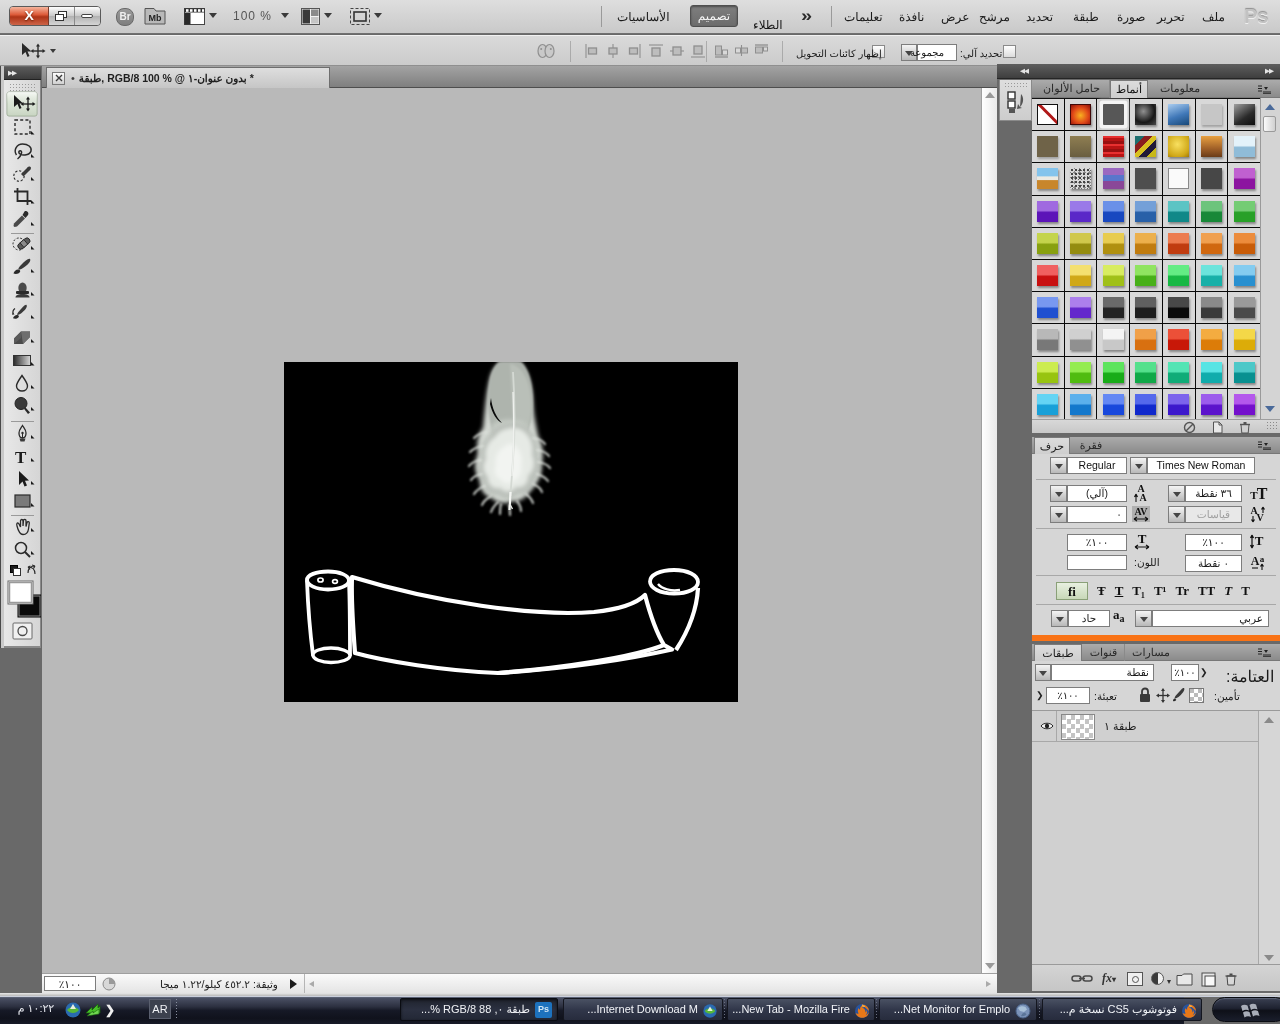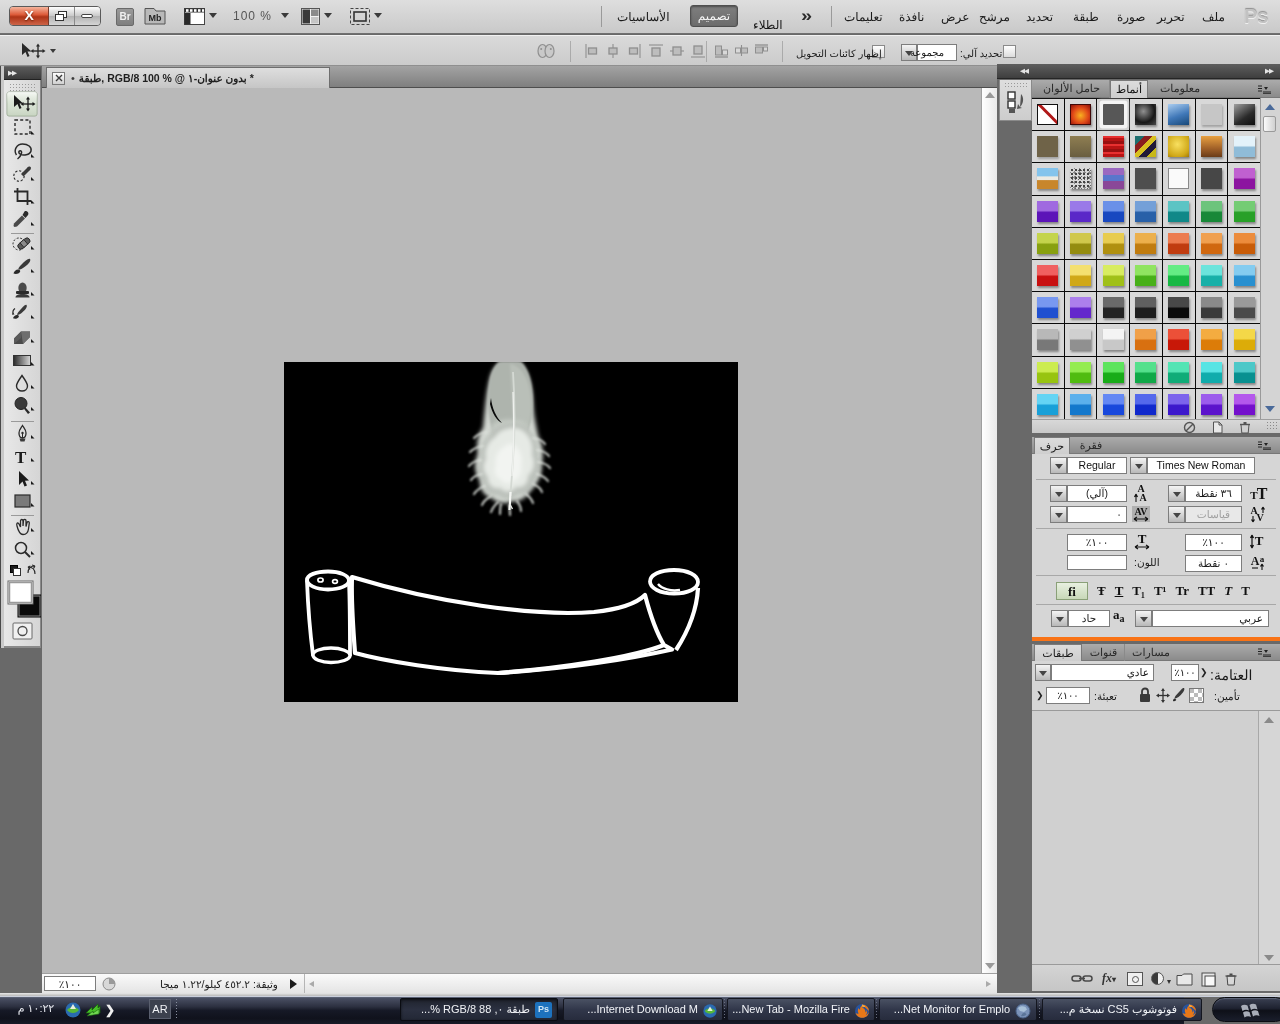--- a/index.html
+++ b/index.html
@@ -26,21 +26,21 @@
       <svg width="12" height="11" viewBox="0 0 12 11">
           <rect x="3.5" y="0.5" width="8" height="6" fill="#fff" stroke="#333"></rect>
           <rect x="0.5" y="3.5" width="8" height="6" fill="#fff" stroke="#333"></rect>
         </svg>
     </div>
     <div style="width:26px;height:100%;background:linear-gradient(#fdfdfd,#c9c9c9 50%,#b2b2b2 52%,#d5d5d5);display:flex;align-items:center;justify-content:center">
       <div style="width:12px;height:4px;background:#fff;border:1px solid #444;border-radius:2px"></div>
     </div>
   </div>
 
-  <div class="a" style="left:116px;top:8px;width:18px;height:18px;background:linear-gradient(#9a9a9a,#7e7e7e);border:1px solid #6a6a6a;border-radius:2px;color:#f0f0f0;font-size:10px;font-weight:bold;text-align:center;line-height:16px">Br</div>
+  <div class="a" style="left:116px;top:8px;width:18px;height:18px;background:linear-gradient(#9a9a9a,#7e7e7e);border:1px solid #6a6a6a;border-radius:8px;color:#f0f0f0;font-size:10px;font-weight:bold;text-align:center;line-height:16px">Br</div>
   <div class="a" style="left:144px;top:7px;width:22px;height:19px">
     <svg width="22" height="19" viewBox="0 0 22 19">
         <path d="M1 4 L1 17 L21 17 L21 4 L12 4 L10 1.5 L1 1.5 Z" fill="#b9b9b9" stroke="#555"></path>
         <text x="11" y="14" font-size="9" font-weight="bold" fill="#222" text-anchor="middle" font-family="Liberation Sans">Mb</text>
       </svg>
   </div>
 
   <div class="a" style="left:184px;top:8px;width:21px;height:17px">
     <svg width="21" height="17" viewBox="0 0 21 17">
         <rect x="0.5" y="0.5" width="20" height="16" fill="#fff" stroke="#444"></rect>
@@ -763,21 +763,21 @@
     <div class="a artxt" style="left:2px;top:0;width:36px;height:17px;background:linear-gradient(#dcdcdc,#cecece);border:1px solid #7a7a7a;border-bottom:none;font-size:11px;text-align:center;line-height:16px">حرف</div>
     <div class="a artxt" style="left:39px;top:0;width:40px;height:17px;font-size:11px;text-align:center;line-height:16px;color:#2a2a2a">فقرة</div>
     <div class="a" style="right:8px;top:4px;width:14px;height:9px">
         <svg width="14" height="9" viewBox="0 0 14 9">
           <path d="M0 1 L4 1 M0 3.5 L4 3.5 M0 6 L4 6" stroke="#222" stroke-width="1.2"></path>
           <path d="M6 2 L10 2 L8 5 Z" fill="#222"></path>
           <path d="M5 7 L13 7 M5 8.8 L13 8.8" stroke="#222" stroke-width="1.1"></path>
         </svg>
       </div>
   </div>
-  <div class="a" style="left:0;top:17px;width:248px;height:187px;background:#d6d6d6;border-bottom:4px solid #f97316">
+  <div class="a" style="left:0;top:17px;width:248px;height:187px;background:#d6d6d6;border-bottom:6px solid #f97316">
 
     <div class="a dd" style="left:18px;top:3px;width:17px;height:17px"></div>
     <div class="a ebox" style="left:35px;top:3px;width:60px;height:17px;font-size:10.5px;text-align:center;line-height:15px">Regular</div>
     <div class="a dd" style="left:98px;top:3px;width:17px;height:17px"></div>
     <div class="a ebox" style="left:115px;top:3px;width:108px;height:17px;font-size:10.5px;text-align:center;line-height:15px">Times New Roman</div>
     <div class="a" style="left:4px;top:25px;width:240px;height:1px;background:#a8a8a8"></div>
 
     <div class="a dd" style="left:18px;top:31px;width:17px;height:17px"></div>
     <div class="a ebox artxt" style="left:35px;top:31px;width:60px;height:17px;font-size:10.5px;text-align:center;line-height:15px">(آلي)</div>
     <svg class="a" style="left:101px;top:30px" width="16" height="19" viewBox="0 0 16 19">
@@ -858,25 +858,25 @@
     <div class="a artxt" style="left:94px;top:0;width:50px;height:17px;font-size:11px;text-align:center;line-height:16px;color:#2a2a2a">مسارات</div>
     <div class="a" style="right:8px;top:4px;width:14px;height:9px">
         <svg width="14" height="9" viewBox="0 0 14 9">
           <path d="M0 1 L4 1 M0 3.5 L4 3.5 M0 6 L4 6" stroke="#222" stroke-width="1.2"></path>
           <path d="M6 2 L10 2 L8 5 Z" fill="#222"></path>
           <path d="M5 7 L13 7 M5 8.8 L13 8.8" stroke="#222" stroke-width="1.1"></path>
         </svg>
       </div>
   </div>
   <div class="a" style="left:0;top:17px;width:248px;height:49px;background:#d6d6d6">
-    <div class="a artxt" style="left:178px;top:6px;font-size:14px">العتامة:</div>
+    <div class="a artxt" style="left:194px;top:6px;font-size:16px">العتامة:</div>
     <div class="a" style="left:168px;top:6px;font-size:9px;color:#222">❯</div>
     <div class="a ebox" style="left:139px;top:3px;width:28px;height:17px;font-size:10px;text-align:center;line-height:15px;direction:ltr">٪١٠٠</div>
     <div class="a dd" style="left:3px;top:3px;width:16px;height:17px"></div>
-    <div class="a ebox artxt" style="left:19px;top:3px;width:103px;height:17px;font-size:10.5px;line-height:15px;padding-right:4px">عادي</div>
+    <div class="a ebox artxt" style="left:19px;top:3px;width:103px;height:17px;font-size:10.5px;line-height:15px;padding-right:4px">نقطة</div>
     <div class="a artxt" style="left:182px;top:29px;font-size:10.5px">تأمين:</div>
     <div class="a" style="left:157px;top:27px;width:15px;height:15px;background:conic-gradient(#fff 0 25%,#bbb 0 50%,#fff 0 75%,#bbb 0);background-size:8px 8px;border:1px solid #777"></div>
     <svg class="a" style="left:141px;top:27px" width="13" height="15" viewBox="0 0 13 15">
         <path d="M11 0 C12.5 1.5 9.5 6 5.5 9 C3.7 10.2 2.3 10.8 1.8 10.3 C1.3 9.8 2.3 8 4 6.3 C6.5 3.7 9.7 -1 11 0 Z" fill="#3a3a3a"></path>
         <path d="M2 10.5 C1 10.2 0 11.5 0 13 C1.5 13.5 3 13 3.3 11.8 Z" fill="#2a2a2a"></path>
       </svg>
     <svg class="a" style="left:124px;top:27px" width="14" height="15" viewBox="0 0 14 15">
         <g stroke="#333" stroke-width="1.3">
           <line x1="7" y1="2" x2="7" y2="13"></line>
           <line x1="1.5" y1="7.5" x2="12.5" y2="7.5"></line>
@@ -894,20 +894,29 @@
     <div class="a ebox" style="left:14px;top:26px;width:44px;height:17px;font-size:10px;text-align:center;line-height:15px;direction:ltr">٪١٠٠</div>
     <div class="a" style="left:4px;top:29px;font-size:9px;color:#222">❯</div>
   </div>
 
   <div class="a" style="left:0;top:66px;width:248px;height:256px;background:#d0d0d0;border-top:1px solid #9a9a9a">
     <div class="a" style="left:226px;top:0;width:22px;height:256px;background:#d6d6d6;border-left:1px solid #a8a8a8">
       <div style="position:absolute;left:5px;top:6px;width:0;height:0;border:5px solid transparent;border-bottom:6px solid #8a8a8a;border-top:none"></div>
       <div style="position:absolute;left:5px;bottom:6px;width:0;height:0;border:5px solid transparent;border-top:6px solid #8a8a8a;border-bottom:none"></div>
     </div>
 
+    <div class="a" style="left:0;top:0;width:226px;height:31px;border-bottom:1px solid #a8a8a8">
+      <svg class="a" style="left:8px;top:10px" width="14" height="10" viewBox="0 0 14 10">
+          <path d="M1 5 C3.5 1.3 10.5 1.3 13 5 C10.5 8.7 3.5 8.7 1 5 Z" fill="#f4f4f4" stroke="#222"></path>
+          <circle cx="7" cy="5" r="2.2" fill="#222"></circle>
+        </svg>
+      <div class="a" style="left:24px;top:0;width:1px;height:31px;background:#a8a8a8"></div>
+      <div class="a" style="left:29px;top:3px;width:34px;height:26px;border:1px solid #888;background:conic-gradient(#fff 0 25%,#c4c4c4 0 50%,#fff 0 75%,#c4c4c4 0);background-size:9px 9px"></div>
+      <div class="a artxt" style="left:72px;top:9px;font-size:11px">طبقة ١</div>
+    </div>
 
 
   </div>
 
   <div class="a" style="left:0;top:320px;width:248px;height:27px;background:linear-gradient(#d4d4d4,#c6c6c6);border-top:1px solid #9a9a9a">
     <svg class="a" style="left:39px;top:8px" width="22" height="11" viewBox="0 0 22 11">
         <g fill="none" stroke="#4a4a4a" stroke-width="1.5">
           <rect x="1" y="3" width="9" height="5" rx="2.5"></rect>
           <rect x="12" y="3" width="9" height="5" rx="2.5"></rect>
           <line x1="8" y1="5.5" x2="14" y2="5.5"></line>

